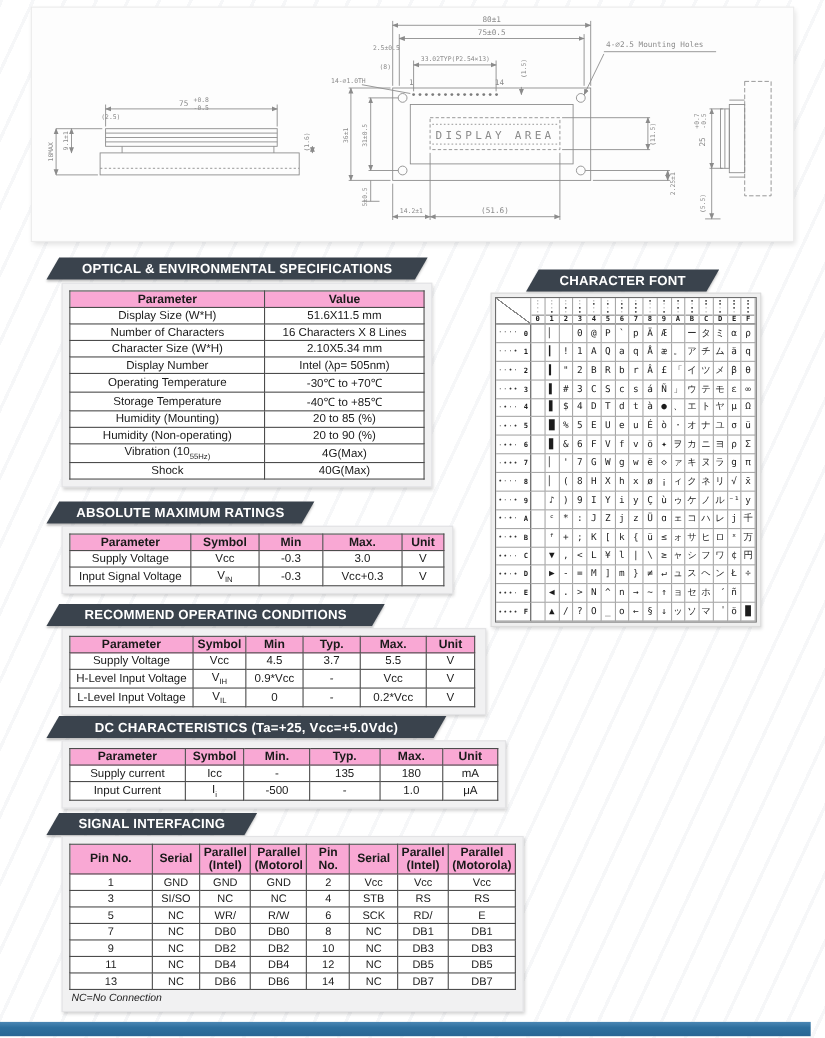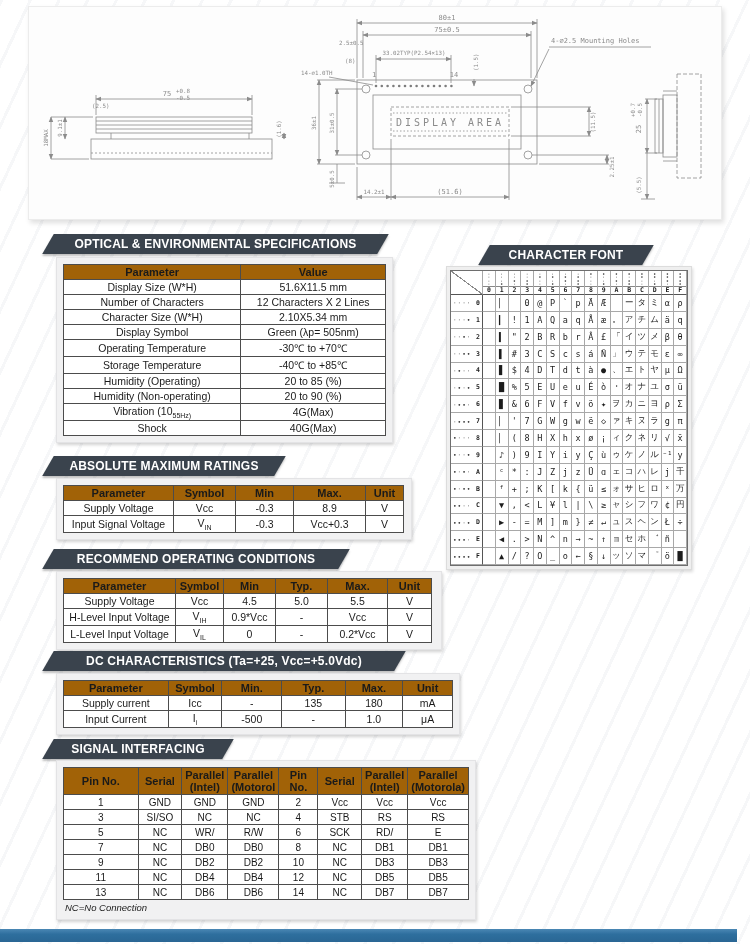--- a/index.html
+++ b/index.html
@@ -34,21 +34,21 @@
   
   .tpanel {
     position:absolute; background:#f1f1f2; border:1px solid #e3e3e5;
     box-shadow:1px 2px 3px rgba(0,0,0,0.18); padding:6px;
   }
   table.spec { border-collapse:collapse; background:#fff; font-size:10.5px; }
   table.spec th, table.spec td {
     border:1px solid #4c4c4c; text-align:center; vertical-align:middle;
     padding:1px 3px; height:15px; white-space:nowrap;
   }
-  table.spec th { background:#a16207; font-weight:bold; font-size:11px; white-space:pre-line; }
+  table.spec th { background:#f9a8d4; font-weight:bold; font-size:11px; white-space:pre-line; }
   table.spec sub { font-size:7px; }
   .tnote { font-size:9.5px; padding:2px 1px 0 2px; color:#222;font-style:italic; }
 
   
   col.c-w178{width:178px} col.c-w145{width:145px}
   col.c-w110{width:110px} col.c-w62{width:62px} col.c-w58{width:58px} col.c-w72{width:72px} col.c-w38{width:38px}
   col.c-w112{width:112px} col.c-w48{width:48px} col.c-w52{width:52px} col.c-w60{width:60px} col.c-w44{width:44px}
   col.c-w105{width:105px} col.c-w54{width:54px} col.c-w64{width:64px}
   col.c-w92{width:92px} col.c-w46{width:46px} col.c-w42{width:42px} col.c-w50{width:50px}
 
@@ -248,40 +248,40 @@
           <th>Value</th>
         </tr>
       </thead>
     <tbody>
         <tr>
           <td>Display Size (W*H)</td>
           <td>51.6X11.5 mm</td>
         </tr>
         <tr>
           <td>Number of Characters</td>
-          <td>12 Characters X 2 Lines</td>
+          <td>16 Characters X 8 Lines</td>
         </tr>
         <tr>
           <td>Character Size (W*H)</td>
           <td>2.10X5.34 mm</td>
         </tr>
         <tr>
-          <td>Display Symbol</td>
-          <td>Green (λp= 505nm)</td>
+          <td>Display Number</td>
+          <td>Intel (λp= 505nm)</td>
         </tr>
         <tr>
           <td>Operating Temperature</td>
           <td>-30℃ to +70℃</td>
         </tr>
         <tr>
           <td>Storage Temperature</td>
           <td>-40℃ to +85℃</td>
         </tr>
         <tr>
-          <td>Humidity (Operating)</td>
+          <td>Humidity (Mounting)</td>
           <td>20 to 85 (%)</td>
         </tr>
         <tr>
           <td>Humidity (Non-operating)</td>
           <td>20 to 90 (%)</td>
         </tr>
         <tr>
           <td>Vibration (10<sub>55Hz)</sub></td>
           <td>4G(Max)</td>
         </tr>
@@ -785,21 +785,21 @@
           <th>Min</th>
           <th>Max.</th>
           <th>Unit</th>
         </tr>
       </thead>
     <tbody>
         <tr>
           <td>Supply Voltage</td>
           <td>Vcc</td>
           <td>-0.3</td>
-          <td>8.9</td>
+          <td>3.0</td>
           <td>V</td>
         </tr>
         <tr>
           <td>Input Signal Voltage</td>
           <td>V<sub>IN</sub></td>
           <td>-0.3</td>
           <td>Vcc+0.3</td>
           <td>V</td>
         </tr>
       </tbody>
@@ -827,21 +827,21 @@
           <th>Typ.</th>
           <th>Max.</th>
           <th>Unit</th>
         </tr>
       </thead>
     <tbody>
         <tr>
           <td>Supply Voltage</td>
           <td>Vcc</td>
           <td>4.5</td>
-          <td>5.0</td>
+          <td>3.7</td>
           <td>5.5</td>
           <td>V</td>
         </tr>
         <tr>
           <td>H-Level Input Voltage</td>
           <td>V<sub>IH</sub></td>
           <td>0.9*Vcc</td>
           <td>-</td>
           <td>Vcc</td>
           <td>V</td>

